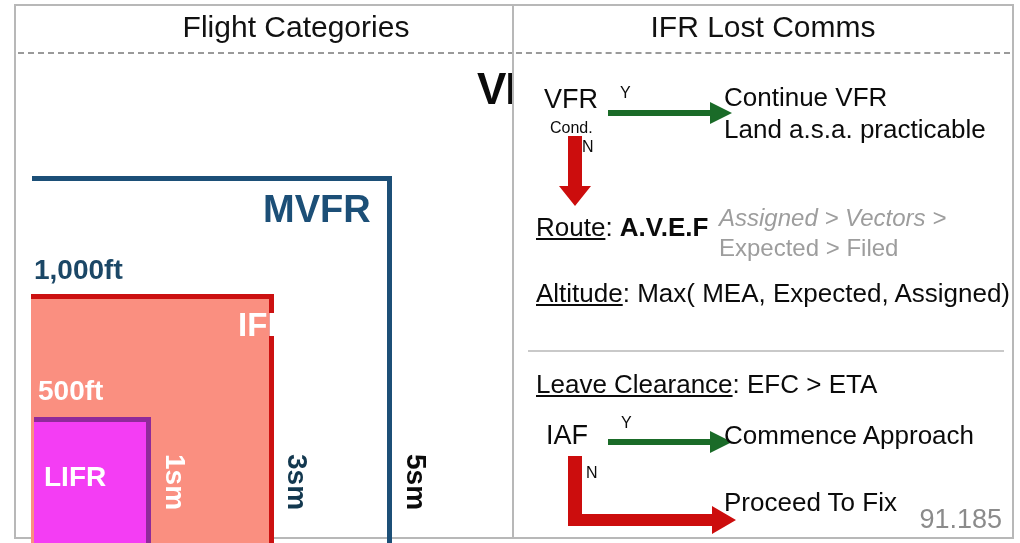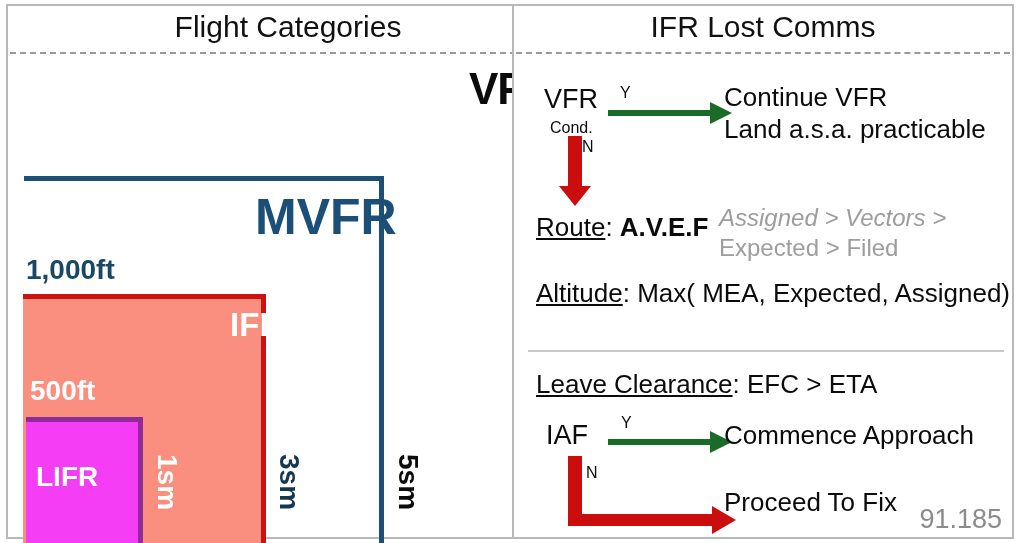--- a/index.html
+++ b/index.html
@@ -22,21 +22,21 @@
 
   
   .panel {
     position: absolute;
     top: 4px;
     height: 535px;
     background: #ffffff;
     border: 2px solid #b8b8b8;
     box-sizing: border-box;
   }
-  #panel-left  { left: 6px;   width: 564px; }
+  #panel-left  { left: 14px;   width: 564px; }
   #panel-right { left: 512px; width: 502px; padding-left: 20px; }
 
   .panel-title {
     position: absolute;
     left: 0;
     top: 4px;
     width: 100%;
     text-align: center;
     font-size: 30px;
     font-weight: 400;
@@ -97,21 +97,21 @@
     height: 369px;
     border-top: 5px solid #1c4f77;
     border-right: 5px solid #1c4f77;
     box-sizing: border-box;
     z-index: 2;
   }
   #mvfr-label {
     position: absolute;
     left: 247px;
     top: 182px;
-    font-size: 50px;
+    font-size: 38px;
     font-weight: bold;
     color: #1c4f77;
     z-index: 3;
   }
 
   
   #ifr-box {
     position: absolute;
     left: 15px;
     top: 288px;

